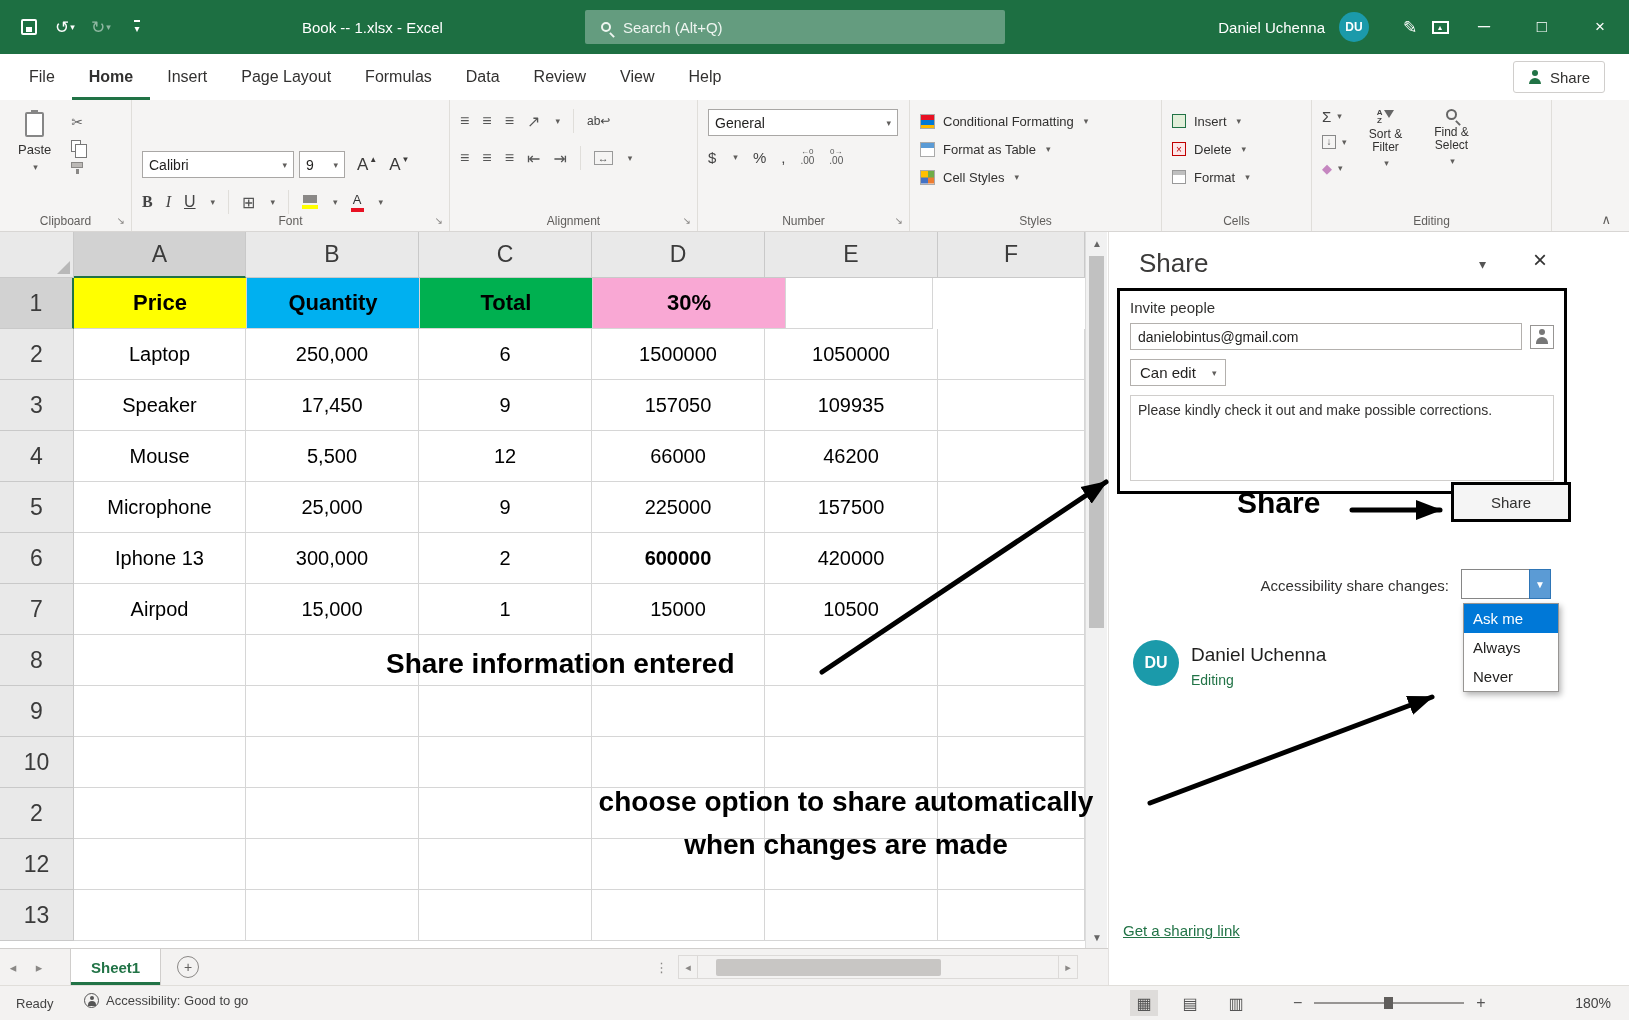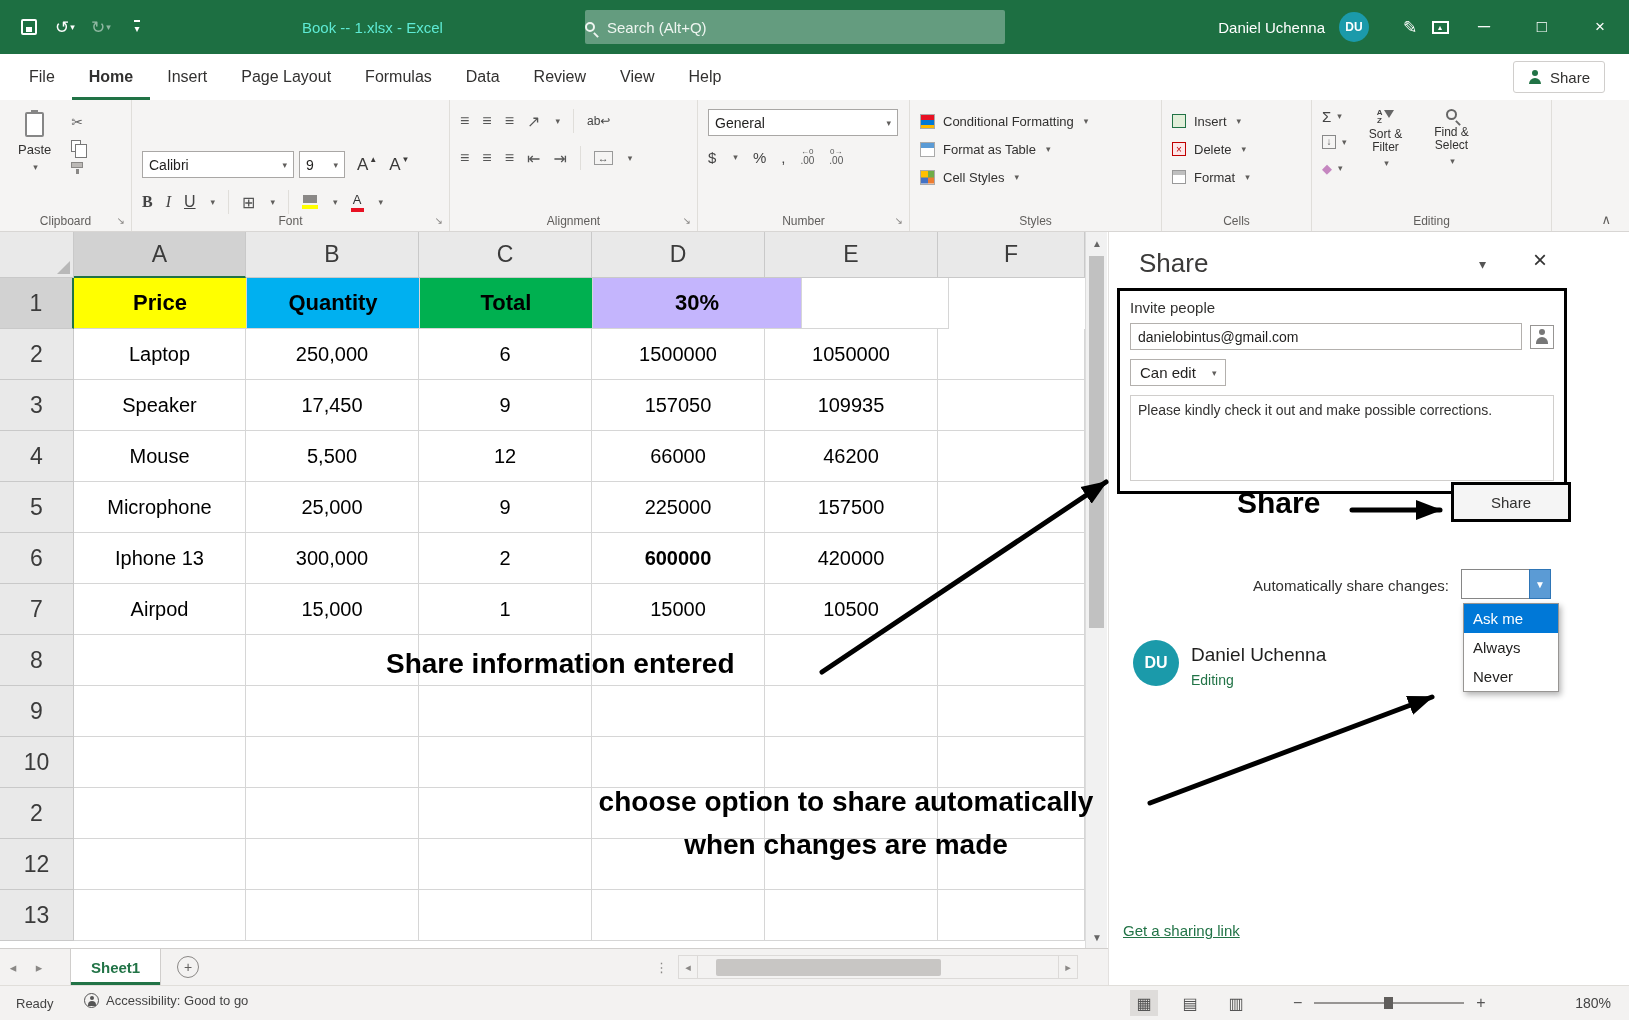--- a/index.html
+++ b/index.html
@@ -8,22 +8,22 @@
 
 
 .titlebar{position:absolute;top:0;left:0;width:1629px;height:54px;background:#1d6f42;display:flex;align-items:center;color:#fff;z-index:10;}
 .tb-left{display:flex;align-items:center;gap:6px;padding-left:14px;width:220px;}
 .tb-btn{display:inline-flex;align-items:center;justify-content:center;min-width:30px;height:32px;font-size:17px;color:#fff;}
 .tb-btn .tiny{font-size:9px;margin-left:1px;}
 .tb-btn.dim{opacity:.5;}
 .ic-save{width:16px;height:16px;border:2px solid #fff;border-radius:2px;position:relative;display:inline-block;}
 .ic-save::after{content:'';position:absolute;left:3px;bottom:1px;width:6px;height:5px;background:#fff;}
 .qat{display:inline-block;border-top:2px solid #fff;font-size:10px;line-height:11px;padding-top:1px;}
-.tb-title{position:absolute;left:302px;top:0;height:54px;display:flex;align-items:center;font-size:15px;color:#5eead4;}
-.tb-search{position:absolute;left:585px;top:10px;width:420px;height:34px;background:#649c7f;border-radius:2px;display:flex;align-items:center;gap:12px;padding-left:0;font-size:15px;color:#eef5f0;}
+.tb-title{position:absolute;left:302px;top:0;height:54px;display:flex;align-items:center;font-size:15px;color:#ffffff;}
+.tb-search{position:absolute;left:585px;top:10px;width:420px;height:34px;background:#649c7f;border-radius:2px;display:flex;align-items:center;gap:12px;padding-left:16px;font-size:15px;color:#eef5f0;}
 .mag{display:inline-block;width:10px;height:10px;border:2px solid currentColor;border-radius:50%;position:relative;}
 .mag::after{content:'';position:absolute;width:2px;height:6px;background:currentColor;left:8px;top:8px;transform:rotate(-45deg);}
 .tb-right{position:absolute;right:0;top:0;height:54px;display:flex;align-items:center;}
 .tb-user{font-size:15px;margin-right:14px;}
 .tb-avatar{width:30px;height:30px;border-radius:50%;background:#1B9AAA;display:flex;align-items:center;justify-content:center;font-size:12px;font-weight:700;margin-right:26px;}
 .ic-ribbonopt{display:inline-block;width:17px;height:13px;border:2px solid #fff;font-size:8px;line-height:9px;text-align:center;}
 .tb-win{width:58px;height:54px;display:flex;align-items:center;justify-content:center;font-size:17px;}
 
 
 .menubar{position:absolute;top:54px;left:0;width:1629px;height:46px;background:#fff;display:flex;align-items:center;padding-left:12px;z-index:9;}
@@ -400,21 +400,21 @@
         <div class="col-h" style="width: 173px;">E</div>
         <div class="col-h" style="width: 147px;">F</div>
       </div>
   </div>
   <div>
       <div class="grid-row">
         <div class="row-h sel">1</div>
         <div class="cell hdr" style="width: 173px; background: rgb(255, 255, 0);">Price</div>
         <div class="cell hdr" style="width: 173px; background: rgb(0, 176, 240);">Quantity</div>
         <div class="cell hdr" style="width: 173px; background: rgb(0, 176, 80);">Total</div>
-        <div class="cell hdr" style="width: 209px; background: #c4b5fd;">30%</div>
+        <div class="cell hdr" style="width: 193px; background: #f9a8d4;">30%</div>
         <div class="cell" style="width: 147px;"></div>
       </div>
       <div class="grid-row">
         <div class="row-h">2</div>
         <div class="cell" style="width: 172px;">Laptop</div>
         <div class="cell" style="width: 173px;">250,000</div>
         <div class="cell" style="width: 173px;">6</div>
         <div class="cell" style="width: 173px;">1500000</div>
         <div class="cell" style="width: 173px;">1050000</div>
         <div class="cell" style="width: 147px;"></div>
@@ -547,21 +547,21 @@
         <span>Can edit</span>
           <span class="car">▾</span>
       </span>
     </div>
     <div class="msg-box">Please kindly check it out and make possible corrections.</div>
   </div>
 
   <div class="share-pointer">Share</div>
   <div class="share-btn">Share</div>
 
-  <div class="auto-label">Automatically share changes:</div>
+  <div class="auto-label">Accessibility share changes:</div>
   <div class="auto-dd">
     <span class="auto-dd-btn">▼</span>
   </div>
   <div class="dd-list">
       <div class="dd-opt selected">Ask me</div>
       <div class="dd-opt">Always</div>
       <div class="dd-opt">Never</div>
     </div>
 
   <div class="pane-avatar">DU</div>

